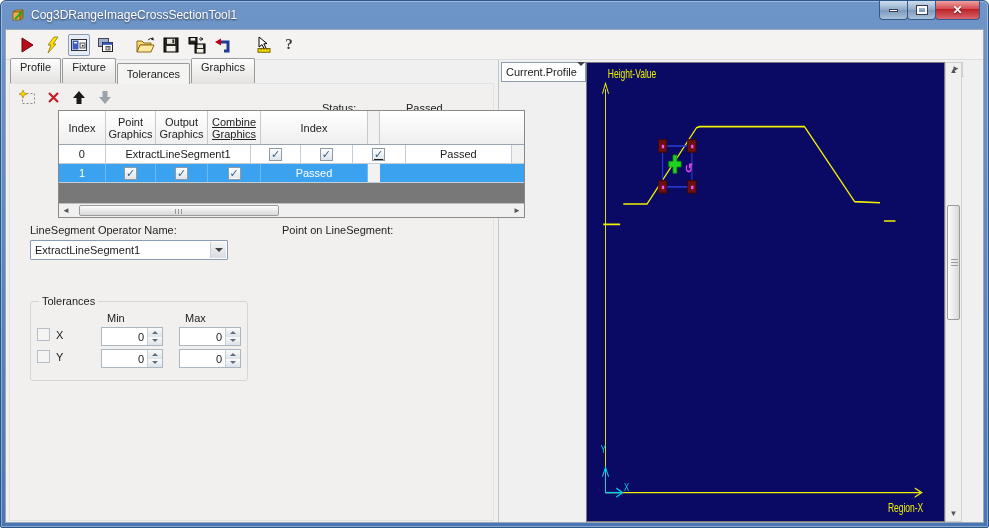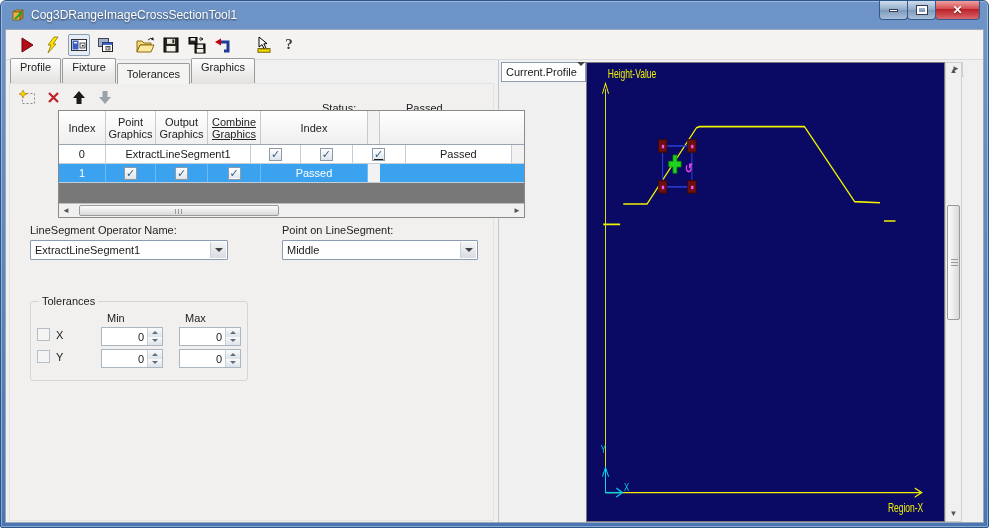--- a/index.html
+++ b/index.html
@@ -298,26 +298,20 @@
           </div>
 
           <div class="field-label" style="left:20px; top:140px;">LineSegment Operator Name:</div>
           <div class="combo" style="left:20px; top:156px; width:198px;">
             <span>ExtractLineSegment1</span>
             <span class="arrow-zone">
                 <span class="tri-down"></span>
               </span>
           </div>
           <div class="field-label" style="left:272px; top:140px;">Point on LineSegment:</div>
-          <div class="combo" style="left:272px; top:156px; width:196px;">
-            <span>Middle</span>
-            <span class="arrow-zone">
-                <span class="tri-down"></span>
-              </span>
-          </div>
 
           <div class="groupbox">
             <span class="gb-title">Tolerances</span>
             <span class="gb-colhead" style="left:76px;">Min</span>
             <span class="gb-colhead" style="left:154px;">Max</span>
 
             <div class="tol-row" style="top:26px;">
               <span class="checkbox dim"></span>
               <span class="tol-label">X</span>
             </div>

